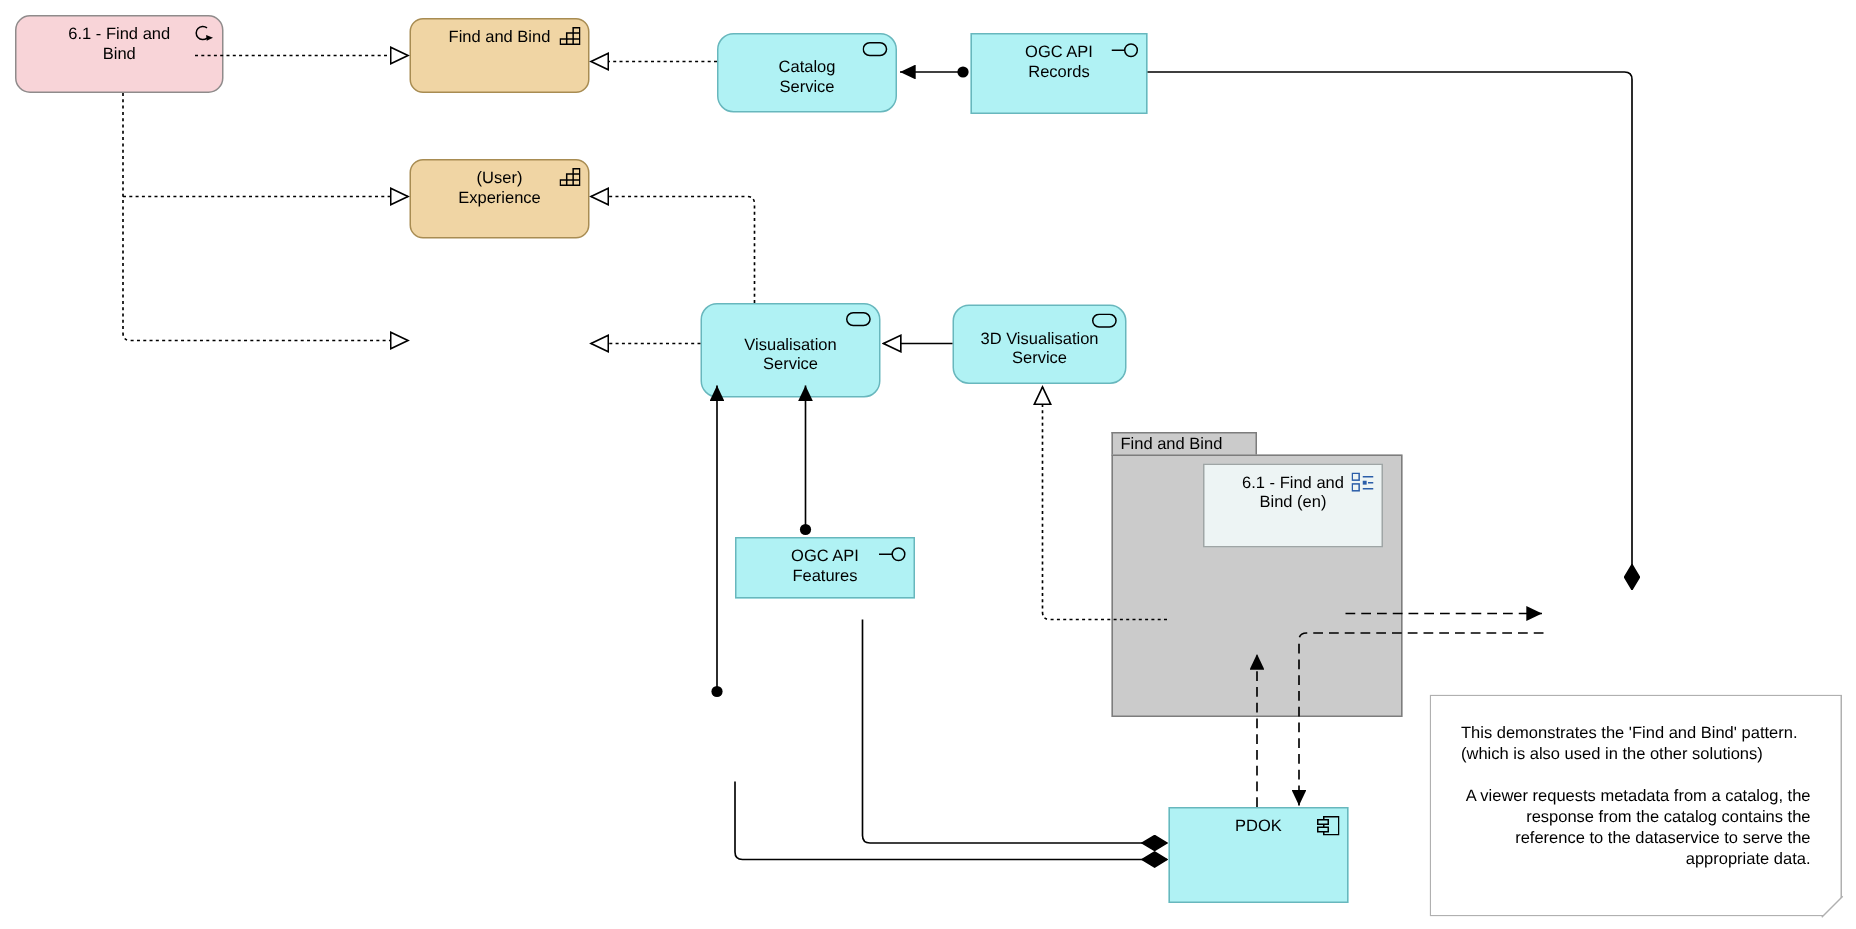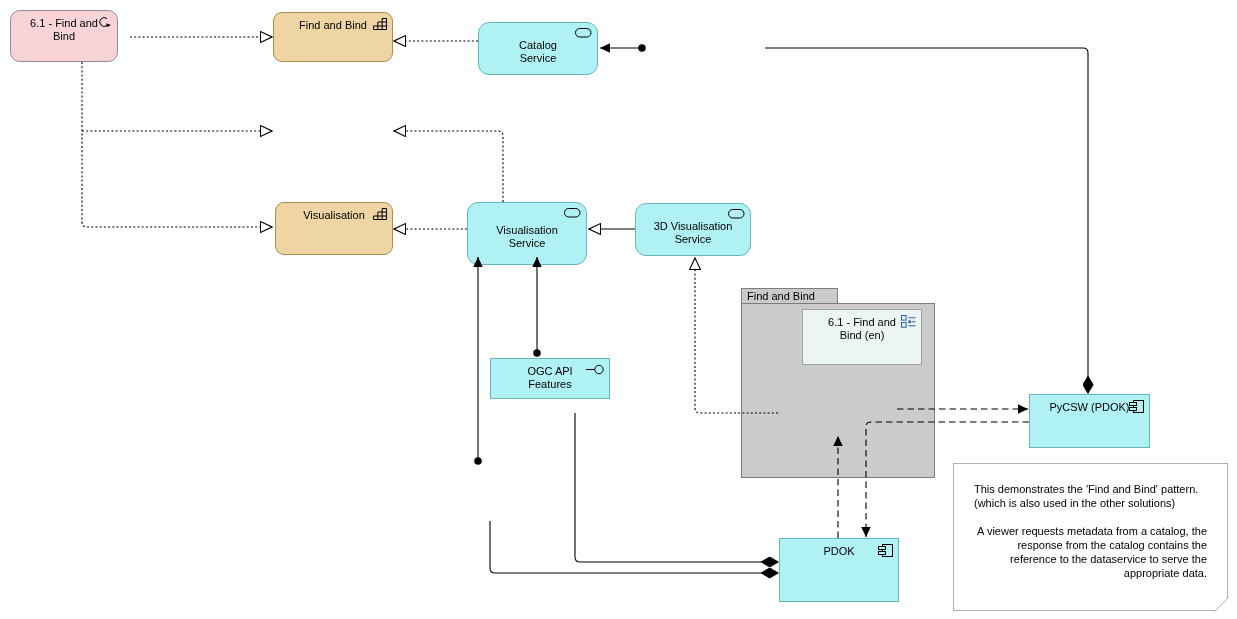--- a/index.html
+++ b/index.html
@@ -61,51 +61,51 @@
         <rect x="0.5" y="0.5" width="4.6" height="4.6" fill="none" stroke="var(--reference-icon-color)"></rect>
         <rect x="0.5" y="7.6" width="4.6" height="4.6" fill="none" stroke="var(--reference-icon-color)"></rect>
         <line x1="7.5" y1="2.8" x2="14.5" y2="2.8" stroke="var(--reference-icon-color)"></line>
         <rect x="7.5" y="5.5" width="2.6" height="2.6" fill="var(--reference-icon-color)"></rect>
         <line x1="11" y1="6.8" x2="14.5" y2="6.8" stroke="var(--reference-icon-color)"></line>
         <line x1="7.5" y1="10.8" x2="14.5" y2="10.8" stroke="var(--reference-icon-color)"></line>
       </svg>
     </span>
   </div>
 
-  <div class="node pink" style="left:10px;top:10px;width:108px;height:52px">
+  <div class="node pink" style="left:10px;top:10px;width:139px;height:52px">
     <span class="lbl w92">6.1 -  Find and Bind</span>
     <span class="icn">
       <svg width="17" height="13">
         <path class="ic" d="M12,2.6 A4.4,4.4 0 1 0 12,9.4" stroke-width="1.2"></path>
         <polygon points="11.4,7.3 16,9.1 11.8,11.2" fill="#000"></polygon>
       </svg>
     </span>
   </div>
 
   <div class="node cap" style="left:273px;top:12px;width:120px;height:50px">
     <span class="lbl">Find and Bind</span>
     <span class="icn">
       <svg width="14" height="12">
         <path class="ic" d="M0.5,11.5 L0.5,8 L4.8,8 L4.8,4 L9.1,4 L9.1,0.5 L13.5,0.5 L13.5,11.5 Z"></path>
         <path class="ic" d="M4.8,8 L4.8,11.5 M9.1,4 L9.1,11.5 M4.8,8 L13.5,8 M9.1,4 L13.5,4"></path>
       </svg>
     </span>
   </div>
 
-
-  <div class="node cap" style="left:275px;top:202px;width:118px;height:53px">
-    <span class="lbl">Visualisation</span>
+  <div class="node cap" style="left:273px;top:106px;width:120px;height:53px">
+    <span class="lbl w80">(User) Experience</span>
     <span class="icn">
       <svg width="14" height="12">
         <path class="ic" d="M0.5,11.5 L0.5,8 L4.8,8 L4.8,4 L9.1,4 L9.1,0.5 L13.5,0.5 L13.5,11.5 Z"></path>
         <path class="ic" d="M4.8,8 L4.8,11.5 M9.1,4 L9.1,11.5 M4.8,8 L13.5,8 M9.1,4 L13.5,4"></path>
       </svg>
     </span>
   </div>
 
+
   <div class="node svc" style="left:478px;top:22px;width:120px;height:53px">
     <span class="lbl w60">Catalog Service</span>
     <span class="icn">
       <svg width="17" height="10">
           <rect class="ic" x="0.5" y="0.5" width="15.5" height="8.5" rx="4.3" ry="4.2"></rect>
         </svg>
     </span>
   </div>
 
   <div class="node svc" style="left:467px;top:202px;width:120px;height:63px">
@@ -119,43 +119,42 @@
 
   <div class="node svc" style="left:635px;top:203px;width:116px;height:53px">
     <span class="lbl w80">3D Visualisation Service</span>
     <span class="icn">
       <svg width="17" height="10">
           <rect class="ic" x="0.5" y="0.5" width="15.5" height="8.5" rx="4.3" ry="4.2"></rect>
         </svg>
     </span>
   </div>
 
-
-  <div class="node appbox" style="left:490px;top:358px;width:120px;height:41px">
-    <span class="lbl w62">OGC API Features</span>
+  <div class="node appbox" style="left:647px;top:22px;width:118px;height:54px">
+    <span class="lbl w62">OGC API Records</span>
     <span class="icn">
       <svg width="18" height="11">
           <line class="ic" x1="0" y1="5.5" x2="9" y2="5.5"></line>
           <circle class="ic" cx="13" cy="5.5" r="4.2"></circle>
         </svg>
     </span>
   </div>
 
-
-
-  <div class="node appbox" style="left:1029px;top:394px;width:121px;height:54px">
-    <span class="lbl">PyCSW (PDOK)</span>
-    <span class="icn">
-      <svg width="15" height="13">
-        <rect class="ic" x="4.5" y="0.5" width="10" height="12"></rect>
-        <rect x="0.5" y="2.5" width="7" height="3" stroke="#000" style="fill:var(--application-fill)"></rect>
-        <rect x="0.5" y="7.5" width="7" height="3" stroke="#000" style="fill:var(--application-fill)"></rect>
-      </svg>
-    </span>
-  </div>
+  <div class="node appbox" style="left:490px;top:358px;width:120px;height:41px">
+    <span class="lbl w62">OGC API Features</span>
+    <span class="icn">
+      <svg width="18" height="11">
+          <line class="ic" x1="0" y1="5.5" x2="9" y2="5.5"></line>
+          <circle class="ic" cx="13" cy="5.5" r="4.2"></circle>
+        </svg>
+    </span>
+  </div>
+
+
+
 
   <div class="node appbox" style="left:779px;top:538px;width:120px;height:64px">
     <span class="lbl">PDOK</span>
     <span class="icn">
       <svg width="15" height="13">
         <rect class="ic" x="4.5" y="0.5" width="10" height="12"></rect>
         <rect x="0.5" y="2.5" width="7" height="3" stroke="#000" style="fill:var(--application-fill)"></rect>
         <rect x="0.5" y="7.5" width="7" height="3" stroke="#000" style="fill:var(--application-fill)"></rect>
       </svg>
     </span>

